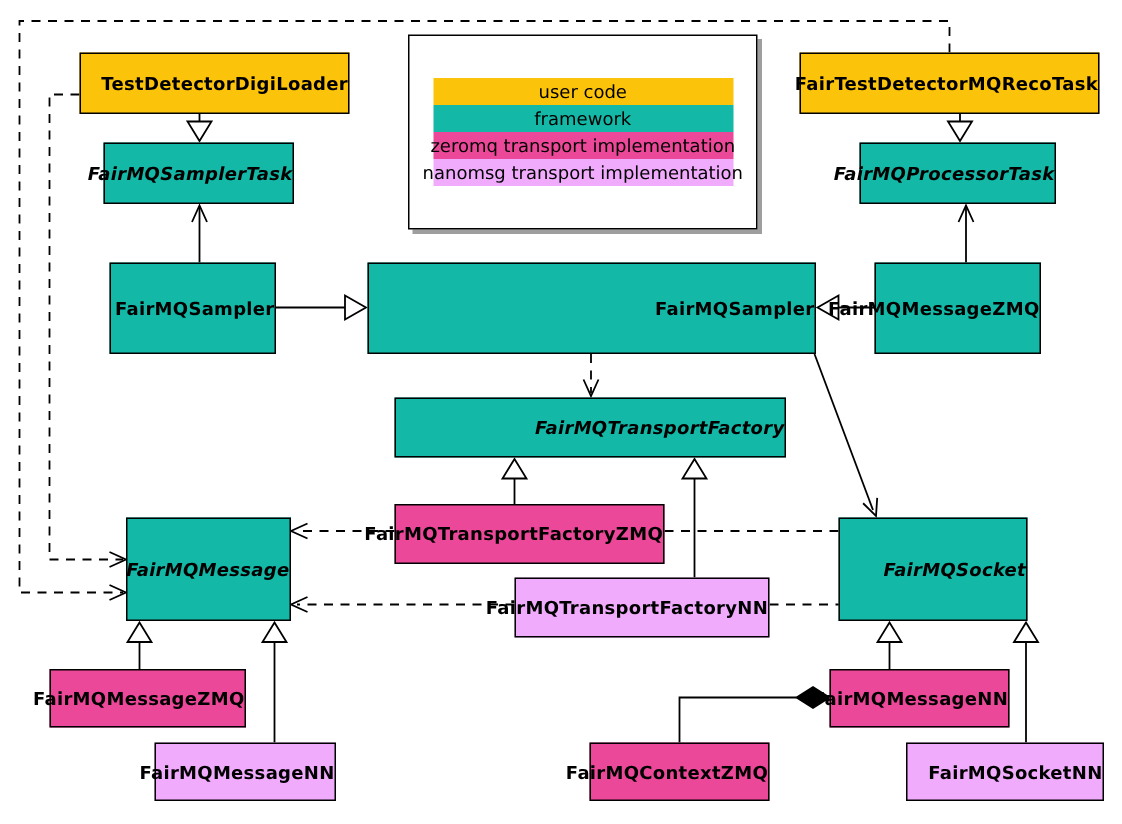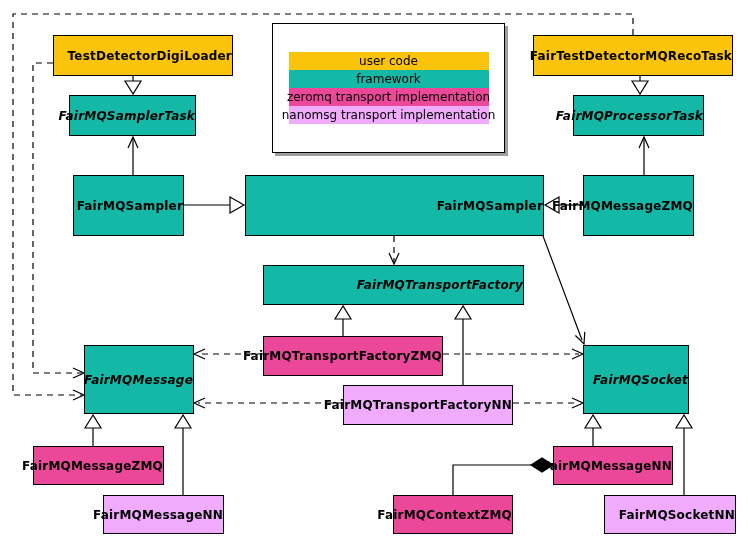--- a/index.html
+++ b/index.html
@@ -172,21 +172,21 @@
   </div>
 
   <div class="node cat-framework abstract" style="left:263px;top:265px;width:261px;height:40px">
     <span>FairMQTransportFactory</span>
   </div>
 
   <div class="node cat-framework abstract" style="left:84px;top:345px;width:110px;height:69px">
     <span>FairMQMessage</span>
   </div>
 
-  <div class="node cat-framework abstract" style="left:583px;top:345px;width:106px;height:69px">
+  <div class="node cat-framework abstract" style="left:559px;top:345px;width:126px;height:69px">
     <span>FairMQSocket</span>
   </div>
 
   <div class="node cat-zmq" style="left:263px;top:336px;width:180px;height:40px">
     <span>FairMQTransportFactoryZMQ</span>
   </div>
 
   <div class="node cat-nn" style="left:343px;top:385px;width:170px;height:40px">
     <span>FairMQTransportFactoryNN</span>
   </div>

